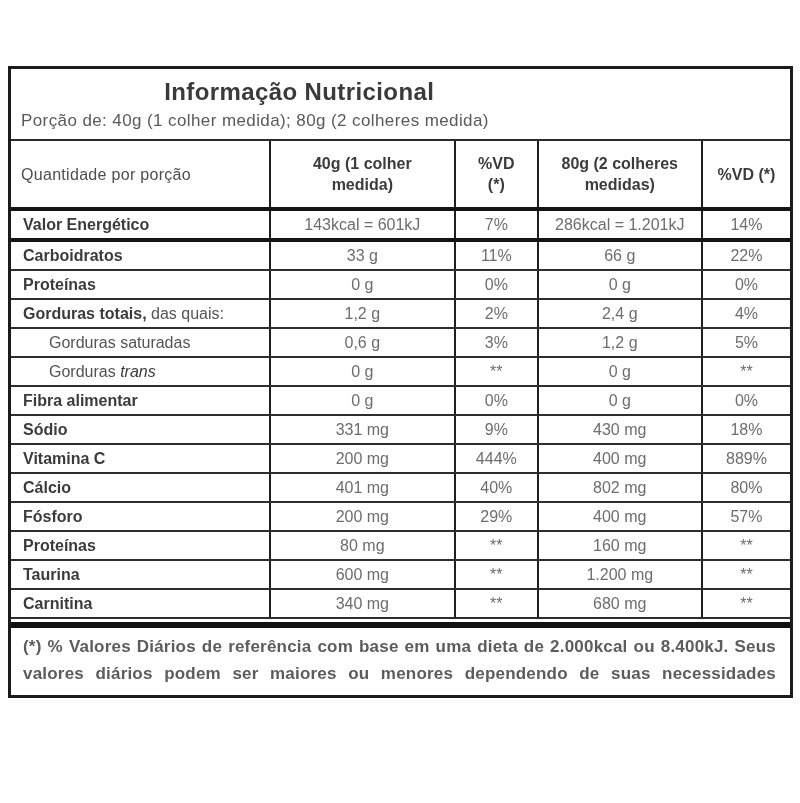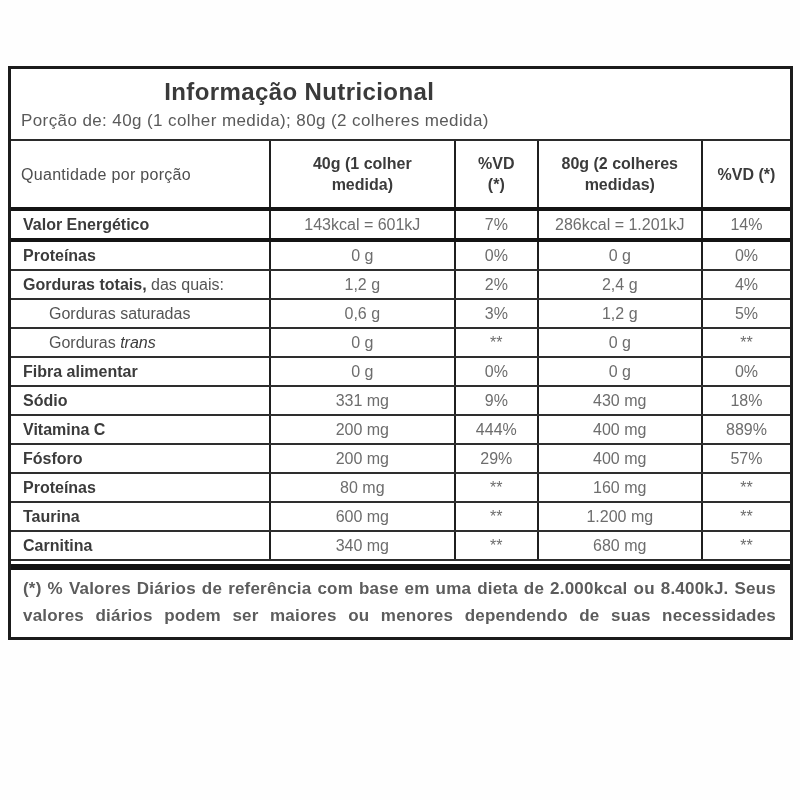--- a/index.html
+++ b/index.html
@@ -126,20 +126,27 @@
       </thead>
       <tbody>
           <tr class="thick-after">
             <td class="c-label"><span class="nm">Valor Energético</span></td>
             <td class="c-val">143kcal = 601kJ</td>
             <td class="c-val">7%</td>
             <td class="c-val">286kcal = 1.201kJ</td>
             <td class="c-val">14%</td>
           </tr>
           <tr>
+            <td class="c-label"><span class="nm">Carboidratos</span></td>
+            <td class="c-val">33 g</td>
+            <td class="c-val">11%</td>
+            <td class="c-val">66 g</td>
+            <td class="c-val">22%</td>
+          </tr>
+          <tr>
             <td class="c-label"><span class="nm">Proteínas</span></td>
             <td class="c-val">0 g</td>
             <td class="c-val">0%</td>
             <td class="c-val">0 g</td>
             <td class="c-val">0%</td>
           </tr>
           <tr>
             <td class="c-label"><span class="nm">Gorduras totais,</span><span class="sfx"> das quais:</span></td>
             <td class="c-val">1,2 g</td>
             <td class="c-val">2%</td>
@@ -175,20 +182,27 @@
             <td class="c-val">18%</td>
           </tr>
           <tr>
             <td class="c-label"><span class="nm">Vitamina C</span></td>
             <td class="c-val">200 mg</td>
             <td class="c-val">444%</td>
             <td class="c-val">400 mg</td>
             <td class="c-val">889%</td>
           </tr>
           <tr>
+            <td class="c-label"><span class="nm">Cálcio</span></td>
+            <td class="c-val">401 mg</td>
+            <td class="c-val">40%</td>
+            <td class="c-val">802 mg</td>
+            <td class="c-val">80%</td>
+          </tr>
+          <tr>
             <td class="c-label"><span class="nm">Fósforo</span></td>
             <td class="c-val">200 mg</td>
             <td class="c-val">29%</td>
             <td class="c-val">400 mg</td>
             <td class="c-val">57%</td>
           </tr>
           <tr>
             <td class="c-label"><span class="nm">Proteínas</span></td>
             <td class="c-val">80 mg</td>
             <td class="c-val">**</td>

